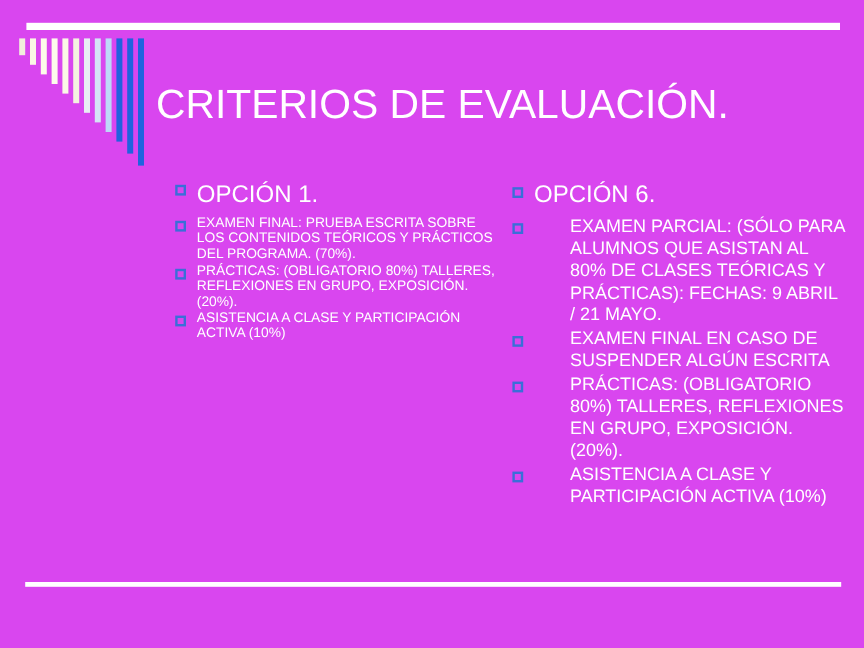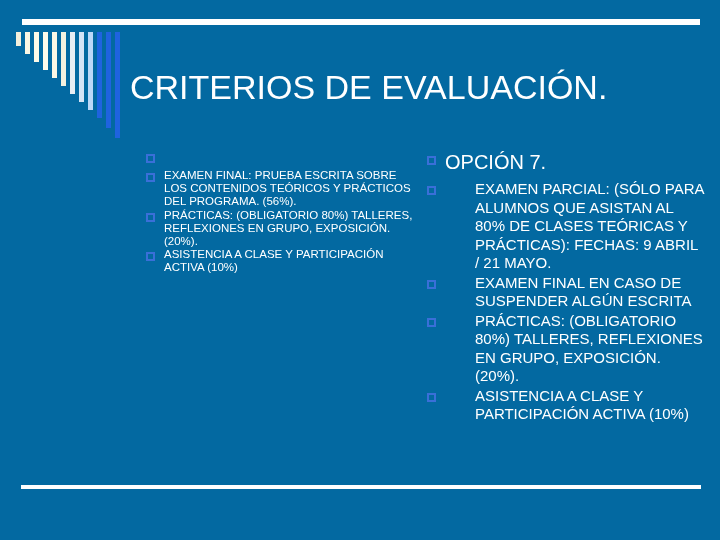--- a/index.html
+++ b/index.html
@@ -10,21 +10,21 @@
     width: 720px;
     height: 540px;
     background: #000066;
     font-family: "Liberation Sans", sans-serif;
     overflow: hidden;
     position: relative;
   }
   #slide {
     position: absolute;
     inset: 0;
-    background: #0369a1;
+    background: #d946ef;
   }
 
   
   #deco {
     position: absolute;
     left: 16px;
     top: 32px;
     width: 108px;
     height: 110px;
   }
@@ -142,40 +142,41 @@
       <div class="deco-bar" style="left: 81px; height: 86px; background: rgb(31, 99, 223);"></div>
       <div class="deco-bar" style="left: 90px; height: 96px; background: rgb(31, 99, 223);"></div>
       <div class="deco-bar" style="left: 99px; height: 106px; background: rgb(31, 99, 223);"></div>
     </div>
 
   <div id="title">CRITERIOS DE EVALUACIÓN.</div>
 
   <div class="column" id="col-left">
     <div class="opt-head">
       <span class="bullet-box"></span>
+      <span class="head-text">OPCIÓN 1.</span>
     </div>
 
     <div class="bullet-item">
       <span class="bullet-box"></span>
-      <span class="bullet-text">EXAMEN FINAL: PRUEBA ESCRITA SOBRE LOS CONTENIDOS TEÓRICOS Y PRÁCTICOS DEL PROGRAMA. (56%).</span>
+      <span class="bullet-text">EXAMEN FINAL: PRUEBA ESCRITA SOBRE LOS CONTENIDOS TEÓRICOS Y PRÁCTICOS DEL PROGRAMA. (70%).</span>
     </div>
     <div class="bullet-item">
       <span class="bullet-box"></span>
       <span class="bullet-text">PRÁCTICAS: (OBLIGATORIO 80%) TALLERES, REFLEXIONES EN GRUPO, EXPOSICIÓN. (20%).</span>
     </div>
     <div class="bullet-item">
       <span class="bullet-box"></span>
       <span class="bullet-text">ASISTENCIA A CLASE Y PARTICIPACIÓN ACTIVA (10%)</span>
     </div>
   </div>
 
   <div class="column" id="col-right">
     <div class="opt-head">
       <span class="bullet-box"></span>
-      <span class="head-text">OPCIÓN 7.</span>
+      <span class="head-text">OPCIÓN 6.</span>
     </div>
 
     <div class="bullet-item">
       <span class="bullet-box"></span>
       <span class="bullet-text">EXAMEN PARCIAL: (SÓLO PARA ALUMNOS QUE ASISTAN AL 80% DE CLASES TEÓRICAS Y PRÁCTICAS): FECHAS: 9 ABRIL / 21 MAYO.</span>
     </div>
     <div class="bullet-item">
       <span class="bullet-box"></span>
       <span class="bullet-text">EXAMEN FINAL EN CASO DE SUSPENDER ALGÚN ESCRITA</span>
     </div>

